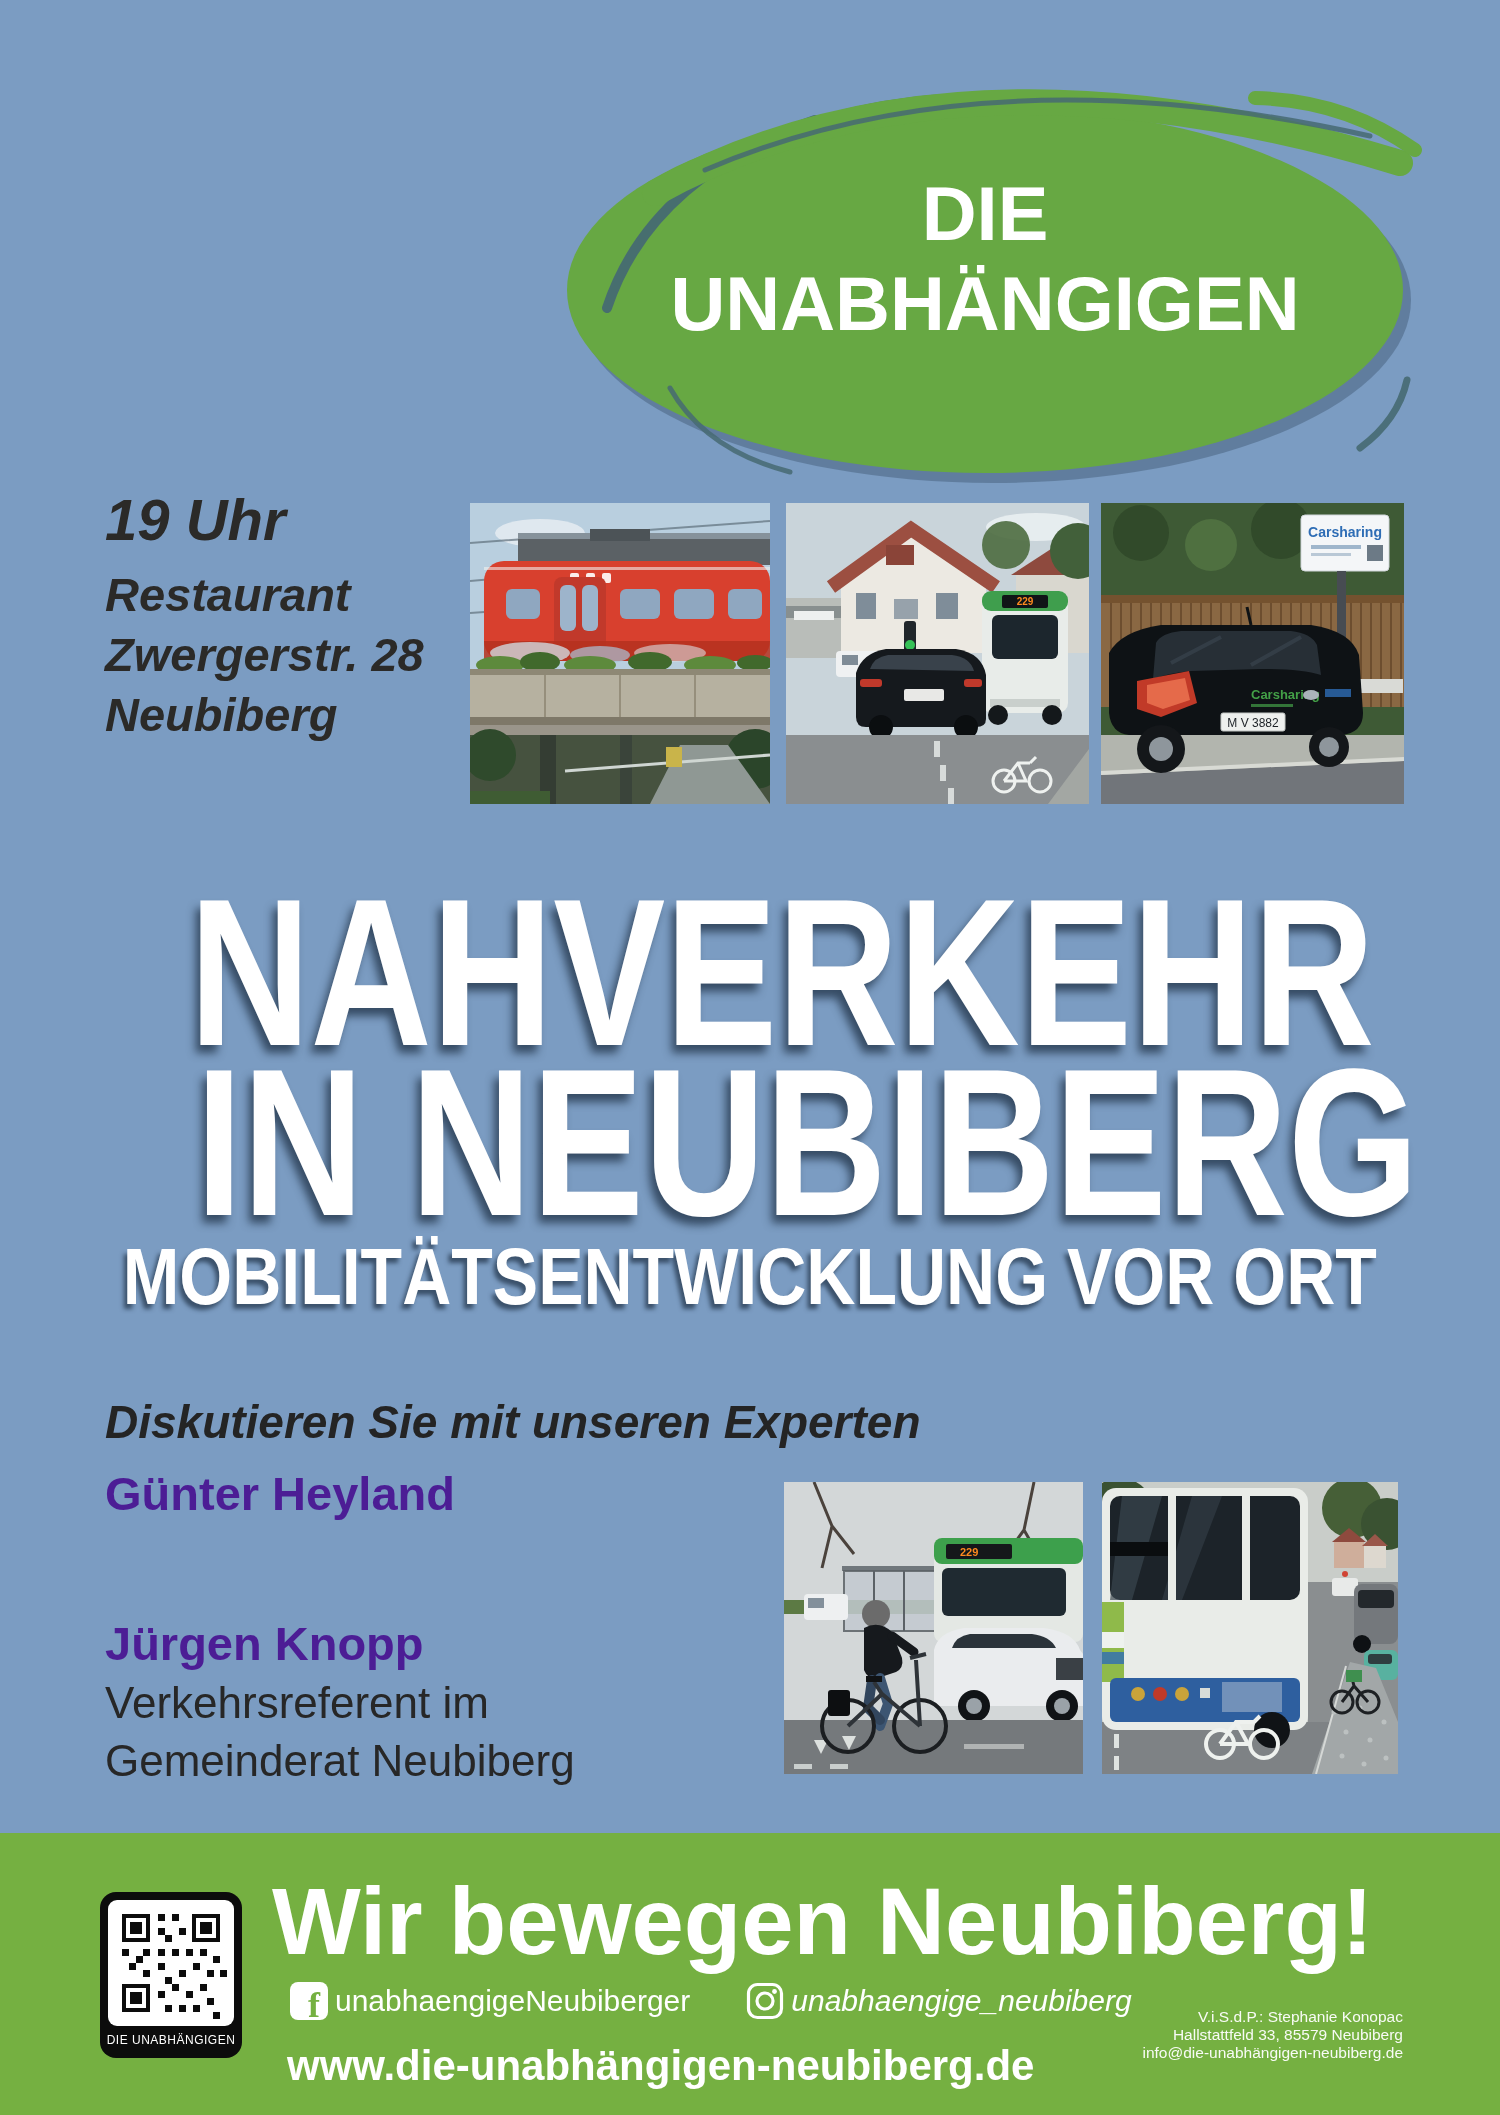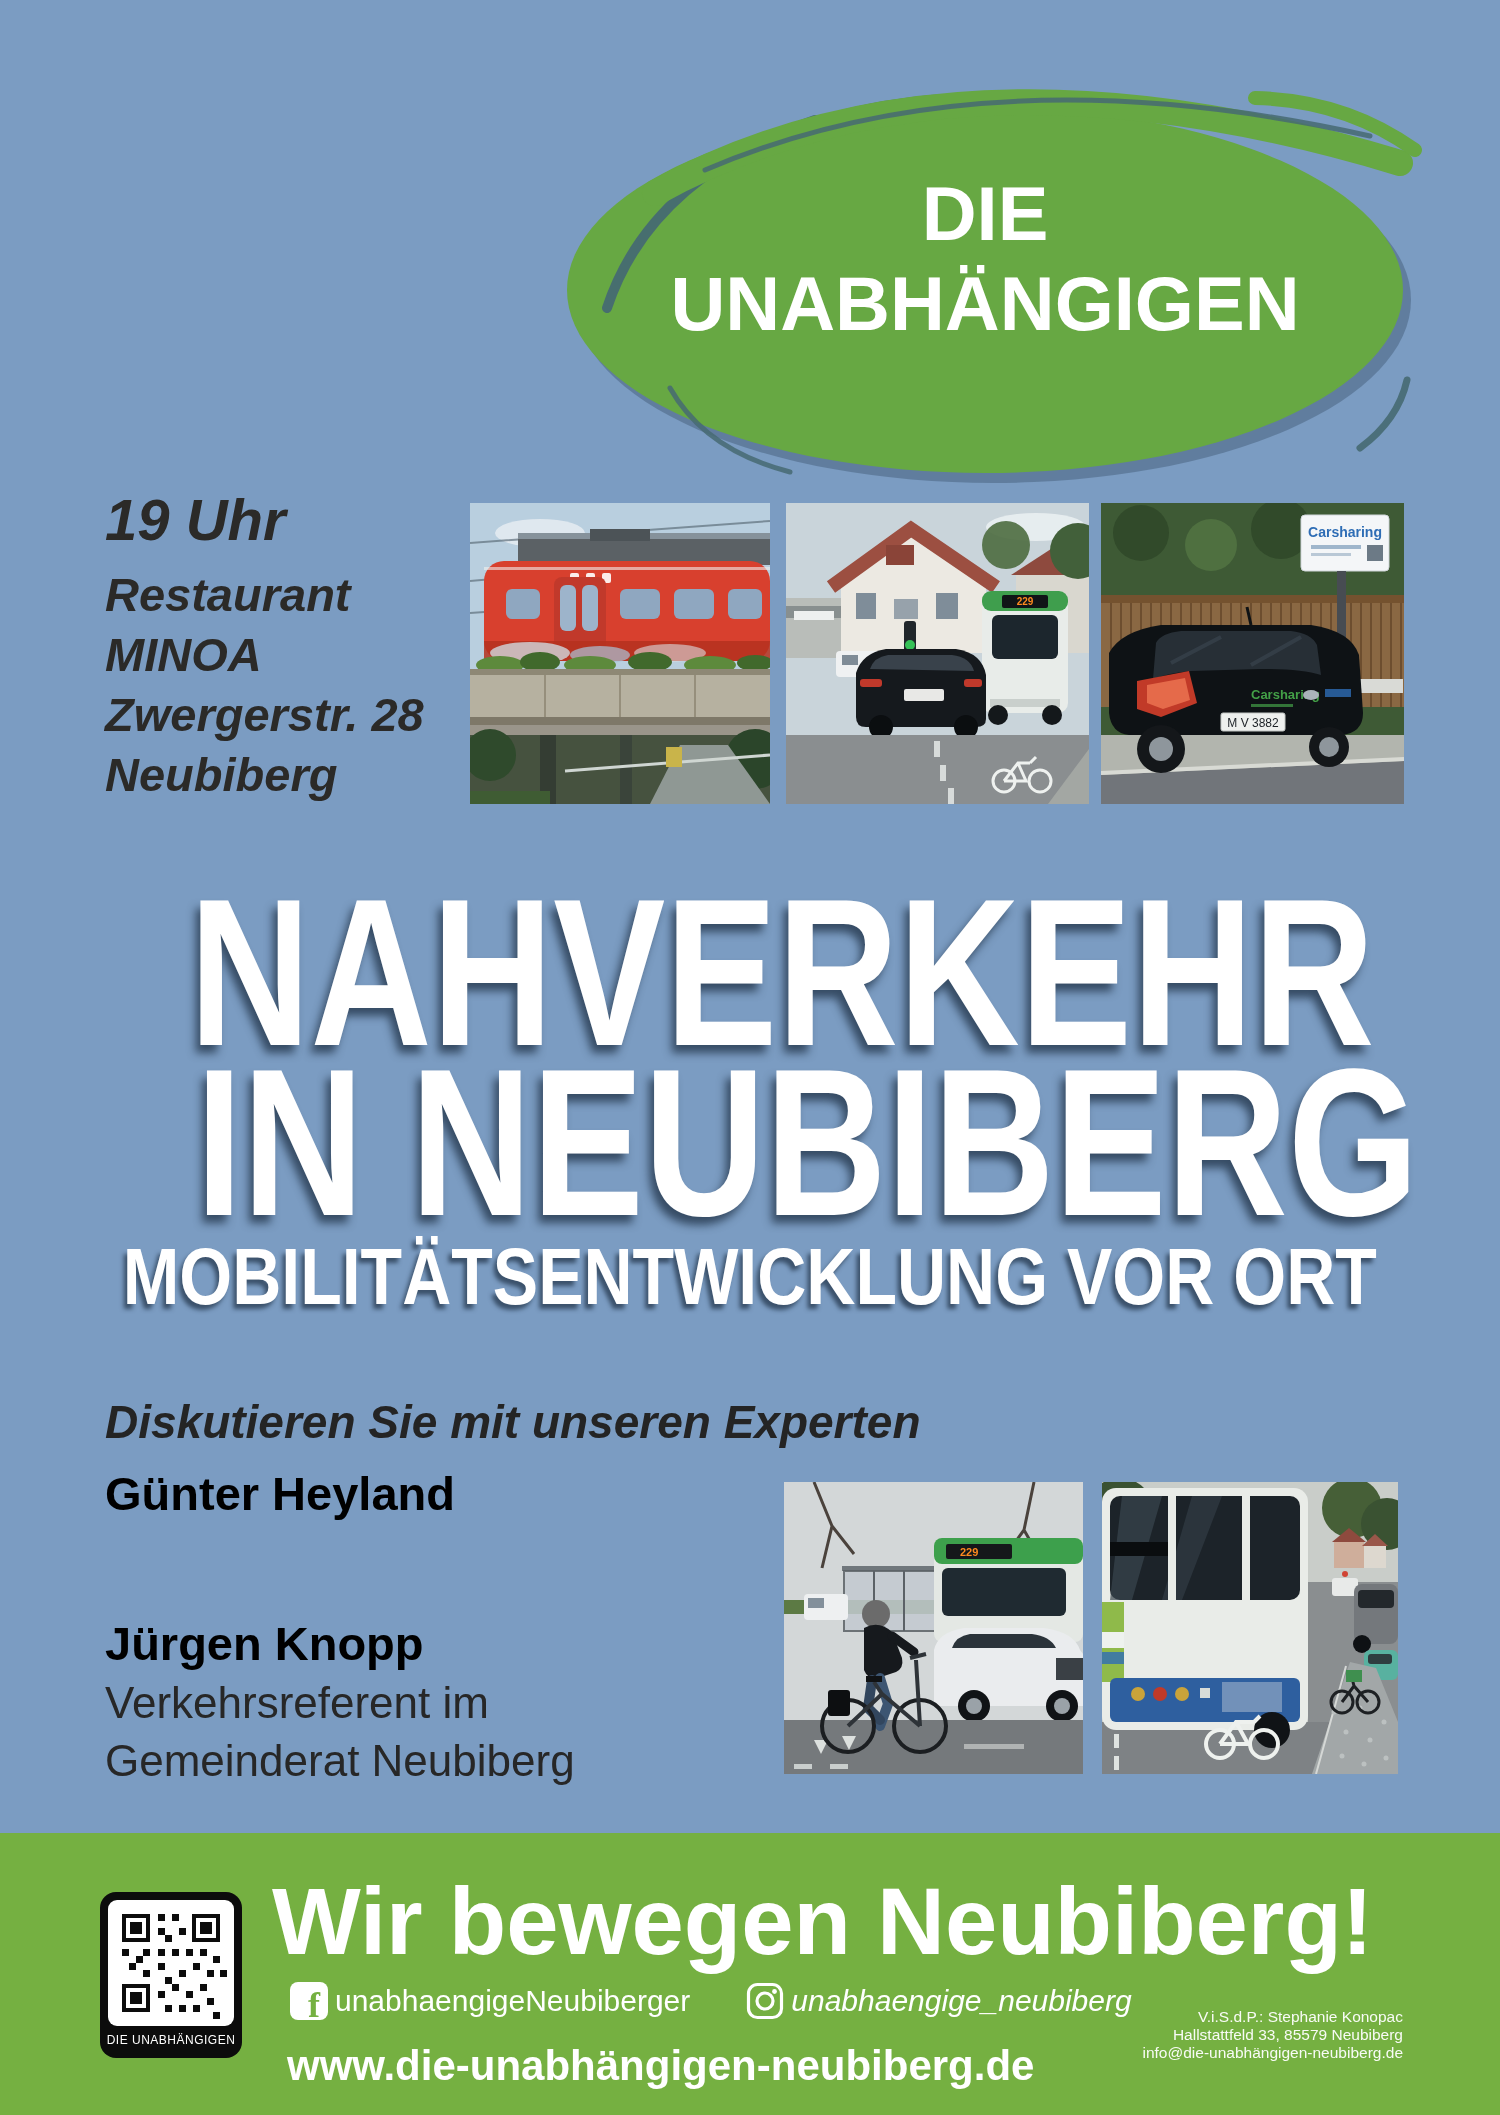--- a/index.html
+++ b/index.html
@@ -46,21 +46,21 @@
   .title-line > span{display:inline-block; line-height:1;
     text-shadow:-6px 8px 9px rgba(38,56,77,.8);}
   .tl1{top:868px;padding-left:32px;} .tl2{top:1038px;padding-left:43px;}
   .tl1 > span,.tl2 > span{font-size:210px; transform:scaleX(.8); transform-origin:center;}
   .subtitle{top:1237px;}
   .subtitle > span{font-size:80px; transform:scaleX(.85); transform-origin:center;
     text-shadow:-4px 5px 5px rgba(38,56,77,.75);}
 
   
   .intro{left:105px; top:1395px; font-size:46px; font-weight:bold; font-style:italic; color:#242424;}
-  .expert-name{left:105px; font-size:47px; font-weight:bold; color:#000000;}
+  .expert-name{left:105px; font-size:47px; font-weight:bold; color:#4c1d95;}
   .expert-role{left:105px; font-size:44px; color:#272727;}
   .en1{top:1466px;} .er1{top:1528px;}
   .en2{top:1616px;} .er2a{top:1678px;} .er2b{top:1736px;}
 
   
   .footer{left:0; top:1833px; width:1500px; height:340px; background:#75b041;}
   .footer-headline{left:272px; top:35px; font-size:94px; font-weight:bold; color:#fff; white-space:nowrap;}
   .qr-card{left:100px; top:59px; width:142px; height:166px;}
   .social-row{left:290px; top:149px; display:flex; align-items:center; color:#fff;}
   .social-group{display:flex; align-items:center;}
@@ -86,21 +86,20 @@
     <path d="M700 40 Q790 42 860 92" stroke="#67a843" stroke-width="14" fill="none" stroke-linecap="round"></path>
     <path d="M805 390 Q843 362 852 322" stroke="#466a72" stroke-width="7" fill="none" stroke-linecap="round" opacity=".9"></path>
     <path d="M115 330 Q150 392 235 414" stroke="#466a72" stroke-width="5" fill="none" stroke-linecap="round" opacity=".85"></path>
     <text x="430" y="182" font-size="76" text-anchor="middle">DIE</text>
     <text x="430" y="272" font-size="76" text-anchor="middle">UNABHÄNGIGEN</text>
   </svg>
 
   <div class="abs event-info">
     <div class="t">19 Uhr</div>
     <div class="ln">Restaurant</div>
-    <div class="ln">MINOA</div>
     <div class="ln">Zwergerstr. 28</div>
     <div class="ln">Neubiberg</div>
   </div>
 
   <div class="abs photo p1" aria-label="Rote S-Bahn auf einer Brücke">
     <svg viewBox="0 0 300 301">
       <rect width="300" height="170" fill="#b9cfdf"></rect>
       <ellipse cx="70" cy="30" rx="45" ry="14" fill="#e8eef3" opacity=".8"></ellipse>
       <ellipse cx="210" cy="55" rx="55" ry="16" fill="#e8eef3" opacity=".6"></ellipse>
       <path d="M0 40 L300 18 M0 78 L300 52 M0 110 L300 90" stroke="#5f707c" stroke-width="2" opacity=".7"></path>

